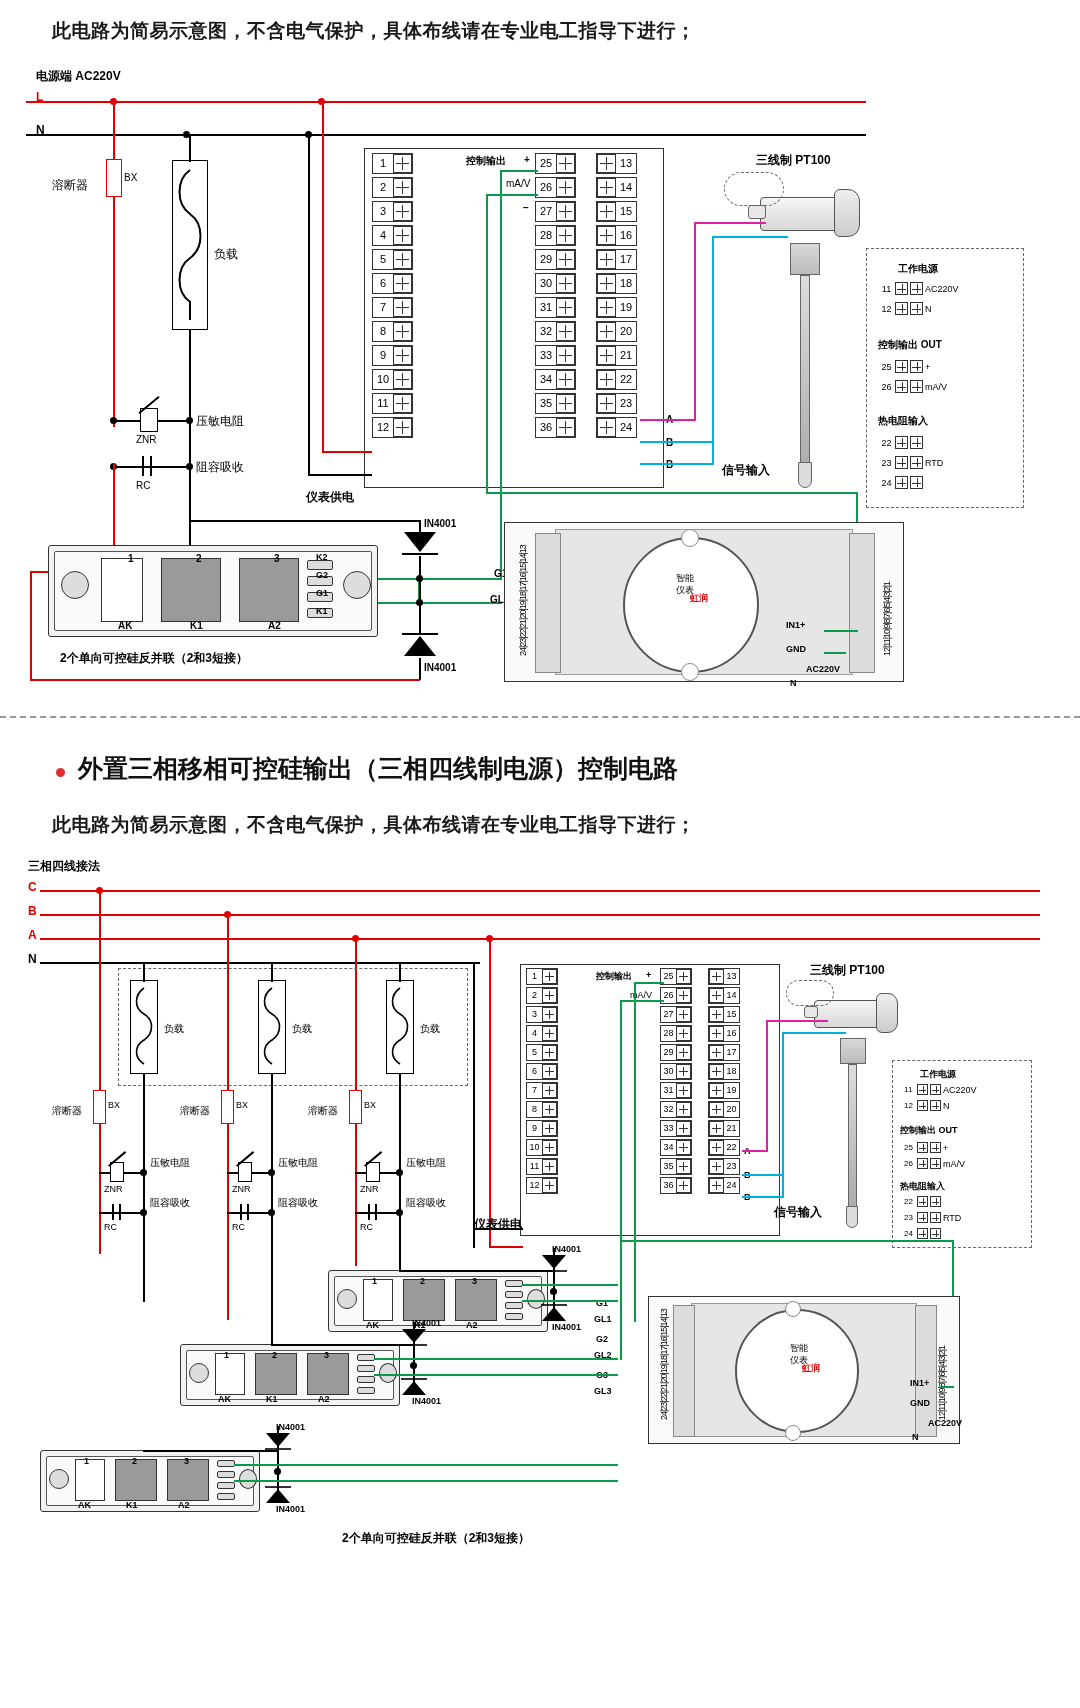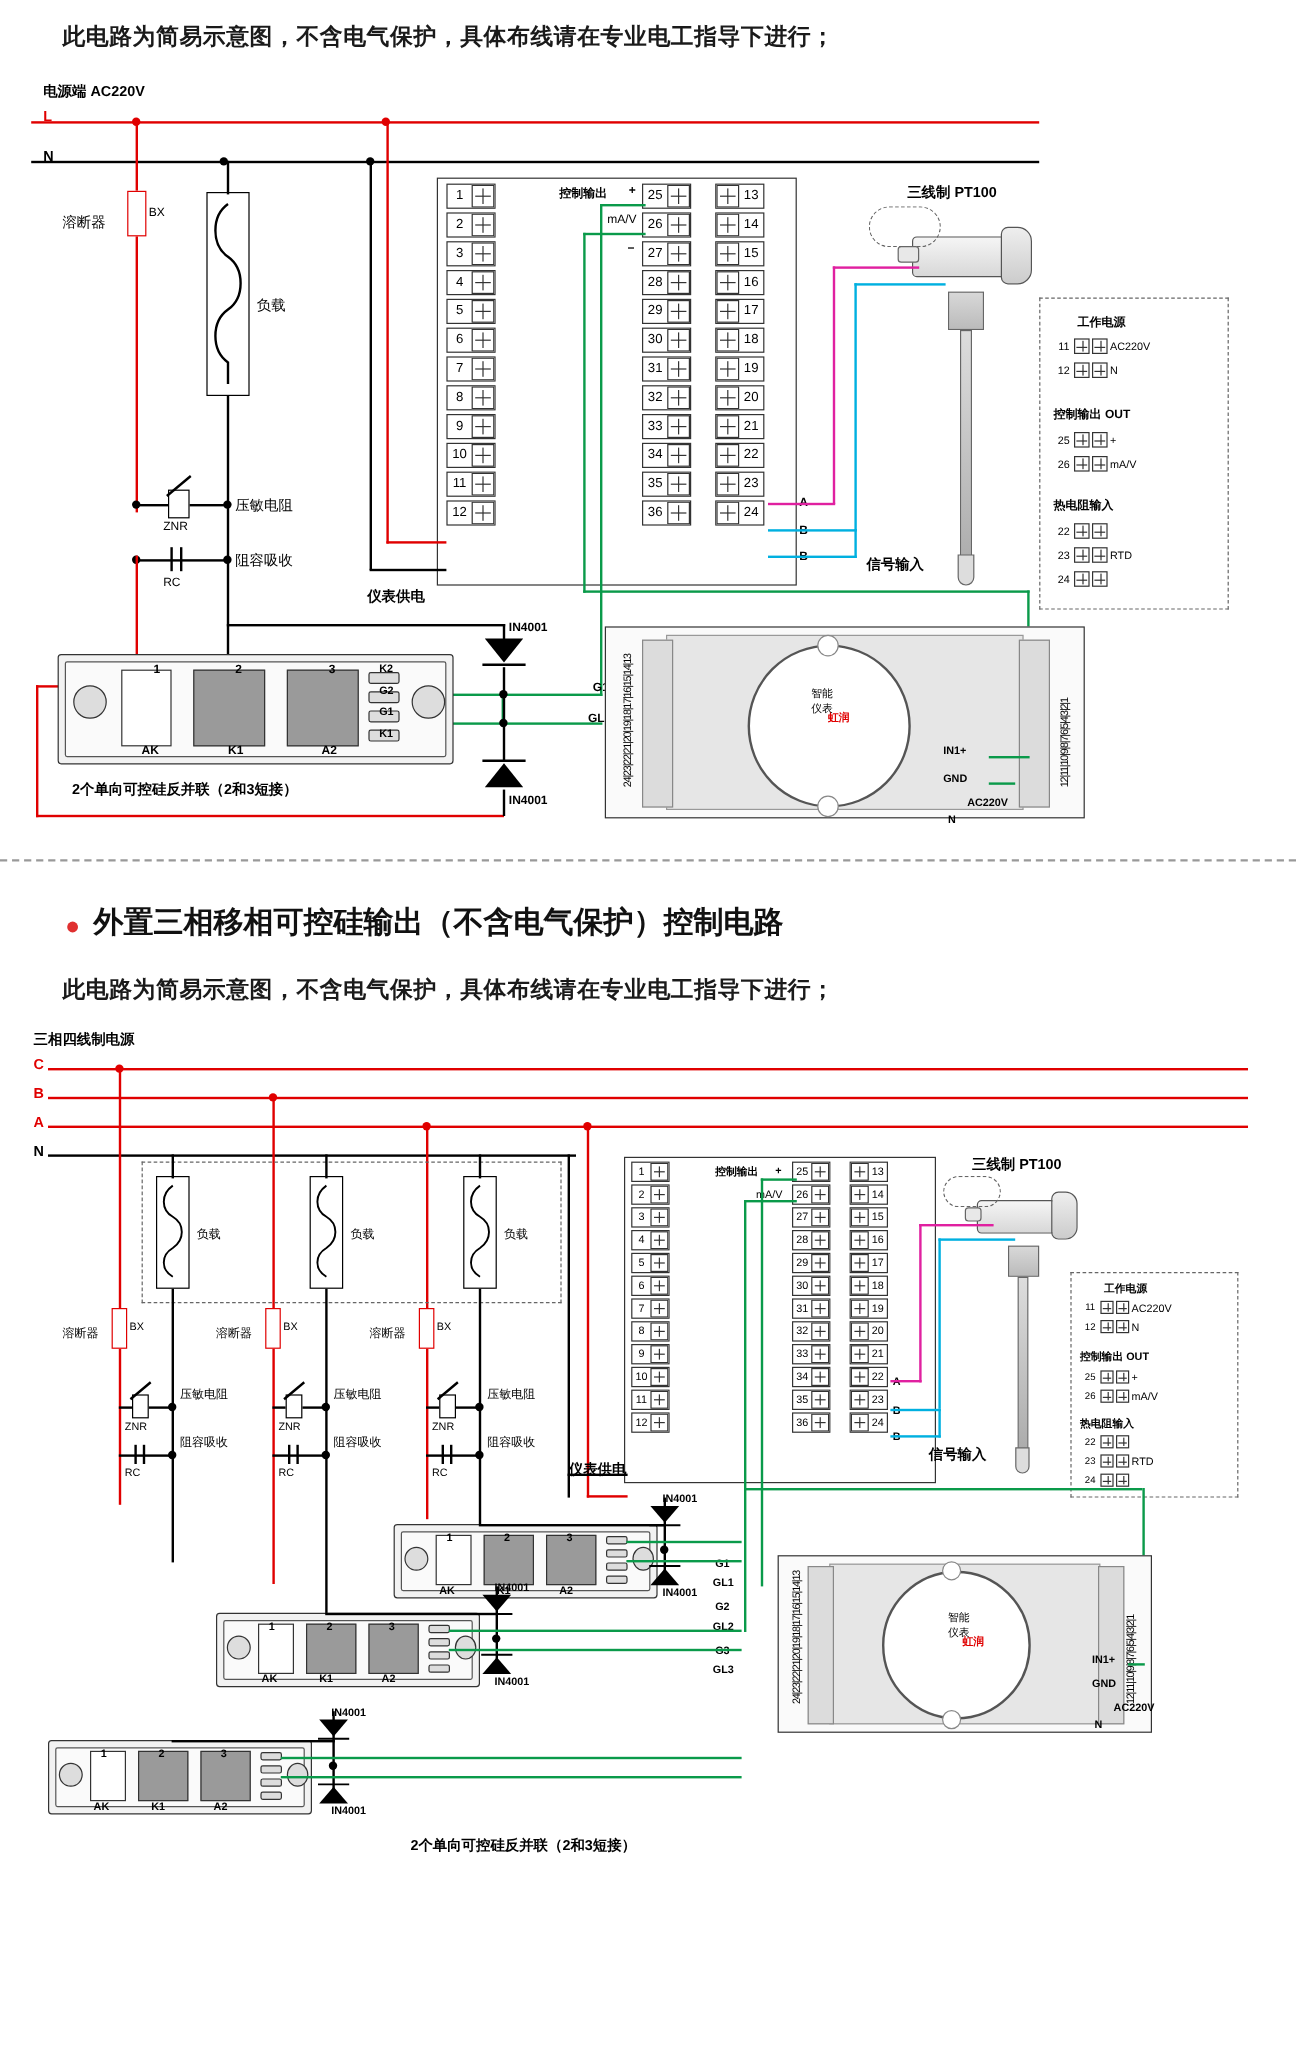--- a/index.html
+++ b/index.html
@@ -433,24 +433,24 @@
 <div class="abs lbl-xs lbl-b" style="left:786px; top:620px;">IN1+</div>
 <div class="abs lbl-xs lbl-b" style="left:786px; top:644px;">GND</div>
 <div class="abs lbl-xs lbl-b" style="left:806px; top:664px;">AC220V</div>
 <div class="abs lbl-xs lbl-b" style="left:790px; top:678px;">N</div>
 <div class="abs h wire-green" style="left:824px; top:630px; width:34px;"></div>
 <div class="abs h wire-green" style="left:824px; top:652px; width:22px;"></div>
 
 <div class="abs divider" style="left:0px; top:716px; width:1080px;"></div>
 
 <div class="abs bullet" style="left:56px; top:768px;"></div>
-<div class="abs section-title" style="left:78px; top:752px;">外置三相移相可控硅输出（不含电气保护）控制电路</div>
+<div class="abs section-title" style="left:78px; top:752px;">外置三相移相可控硅输出（三相四线制电源）控制电路</div>
 <div class="abs note" style="left:52px; top:812px;">此电路为简易示意图，不含电气保护，具体布线请在专业电工指导下进行；</div>
 
-<div class="abs lbl lbl-b" style="left:28px; top:858px;">三相四线制电源</div>
+<div class="abs lbl lbl-b" style="left:28px; top:858px;">三相四线接法</div>
 
 <div class="abs lbl lbl-b red" style="left:28px; top:880px;">C</div>
 <div class="abs h wire-red" style="left:40px; top:890px; width:1000px;"></div>
 <div class="abs lbl lbl-b red" style="left:28px; top:904px;">B</div>
 <div class="abs h wire-red" style="left:40px; top:914px; width:1000px;"></div>
 <div class="abs lbl lbl-b red" style="left:28px; top:928px;">A</div>
 <div class="abs h wire-red" style="left:40px; top:938px; width:1000px;"></div>
 <div class="abs lbl lbl-b" style="left:28px; top:952px;">N</div>
 <div class="abs h wire-black" style="left:40px; top:962px; width:440px;"></div>
 

